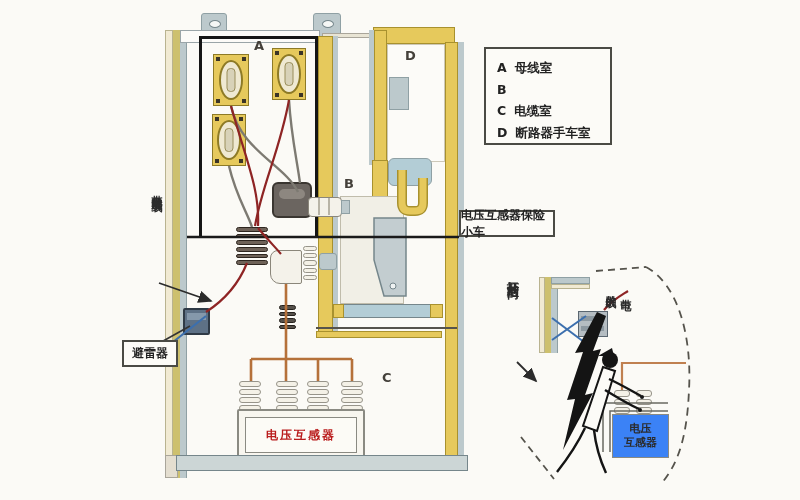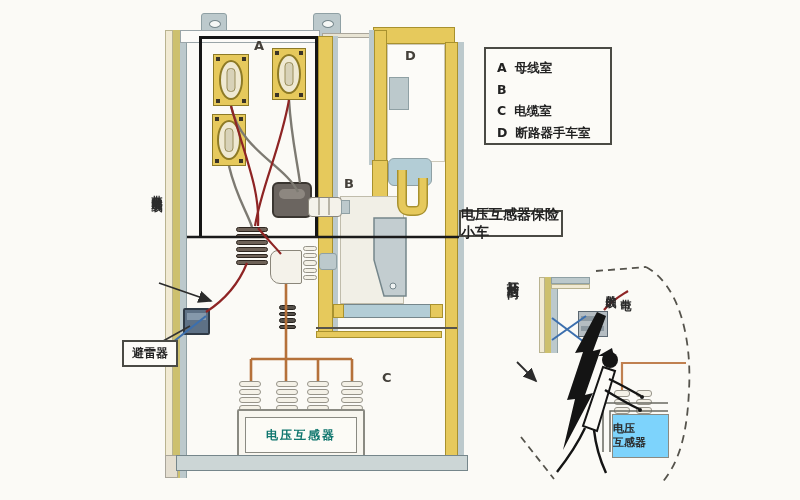--- a/index.html
+++ b/index.html
@@ -152,21 +152,21 @@
       <i class="rib-lt"></i>
     </div>
   <div class="ribstack" style="left:341px;top:381px;width:22px;height:30px;">
       <i class="rib-lt"></i>
       <i class="rib-lt"></i>
       <i class="rib-lt"></i>
       <i class="rib-lt"></i>
     </div>
   <div class="abs" style="left:237px;top:409px;width:128px;height:52px;background:#f8f6ef;border:2px solid #8a8a82;border-radius:2px;">
     <div class="abs" style="left:6px;top:6px;width:112px;height:36px;border:1.5px solid #8a8a82;background:#fcfbf6;display:flex;align-items:center;justify-content:center;">
-      <span style="font-size:12px;font-weight:700;color:#0f766e;letter-spacing:2px;">电压互感器</span>
+      <span style="font-size:12px;font-weight:700;color:#b91c1c;letter-spacing:2px;">电压互感器</span>
     </div>
   </div>
 
   <div class="abs" style="left:165px;top:455px;width:13px;height:23px;background:#e4ded0;border:1px solid #a9a59a;"></div>
   <div class="abs" style="left:176px;top:455px;width:292px;height:16px;background:#ccd6d6;border:1.5px solid #75868b;"></div>
 
   <div class="abs cream" style="left:539px;top:277px;width:6px;height:76px;"></div>
   <div class="abs olive" style="left:545px;top:277px;width:6px;height:76px;"></div>
   <div class="abs" style="left:551px;top:277px;width:7px;height:76px;background:#bcc9cc;border-right:1px solid #8fa0a4;"></div>
   <div class="abs grayp" style="left:551px;top:277px;width:39px;height:7px;"></div>
@@ -178,21 +178,21 @@
   <div class="ribstack" style="left:614px;top:390px;width:16px;height:24px;">
       <i class="rib-lt"></i>
       <i class="rib-lt"></i>
       <i class="rib-lt"></i>
     </div>
   <div class="ribstack" style="left:636px;top:390px;width:16px;height:24px;">
       <i class="rib-lt"></i>
       <i class="rib-lt"></i>
       <i class="rib-lt"></i>
     </div>
-  <div class="abs" style="left:612px;top:414px;width:57px;height:44px;background:#7dd3fc;border:1.5px solid #8a8a82;display:flex;flex-direction:column;justify-content:center;line-height:1.25;">
+  <div class="abs" style="left:612px;top:414px;width:57px;height:44px;background:#3b82f6;border:1.5px solid #8a8a82;display:flex;flex-direction:column;align-items:center;justify-content:center;line-height:1.25;">
     <span style="font-size:11px;font-weight:700;color:#2b2b2b;">电压</span>
     <span style="font-size:11px;font-weight:700;color:#2b2b2b;">互感器</span>
   </div>
 
   <svg width="800" height="500" viewBox="0 0 800 500">
     <defs>
       <marker id="ah" markerWidth="9" markerHeight="8" refX="7" refY="3.5" orient="auto">
         <path d="M0,0 L8,3.5 L0,7 Z" fill="#2b2b2b"></path>
       </marker>
     </defs>
@@ -281,21 +281,21 @@
     <div class="legend-row">
       <span>C</span>
       <span>电缆室</span>
     </div>
     <div class="legend-row">
       <span>D</span>
       <span>断路器手车室</span>
     </div>
   </div>
 
-  <div class="lbl-box" style="left:459px;top:210px;width:104px;height:27px;font-size:14px;">电压互感器保险小车</div>
+  <div class="lbl-box" style="left:459px;top:210px;width:96px;height:27px;font-size:12px;">电压互感器保险小车</div>
   <div class="lbl-box" style="left:102px;top:340px;width:56px;height:27px;font-size:12px;margin-left:20px;">避雷器</div>
 
   <div class="vtext" style="left:148px;top:186px;height:112px;font-size:11px;">带电的母线引线</div>
   <div class="vtext" style="left:504px;top:272px;height:96px;font-size:12px;">打开的后柜门</div>
   <div class="vtext" style="left:617px;top:290px;height:32px;font-size:11px;font-weight:600;">带电</div>
   <div class="vtext" style="left:602px;top:286px;height:46px;font-size:11px;font-weight:600;">的引线</div>
 
 </div>
 
 </body></html>

